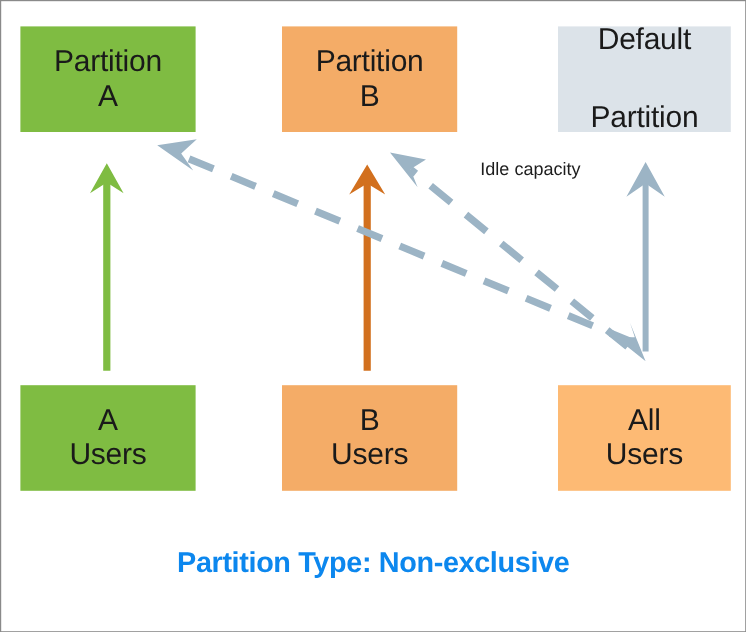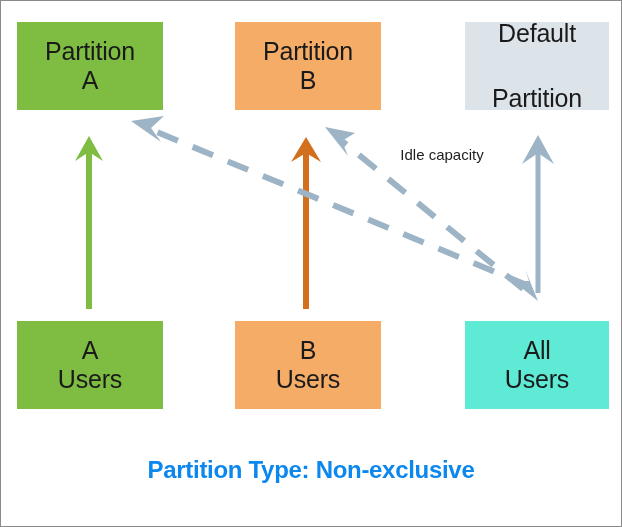--- a/index.html
+++ b/index.html
@@ -36,21 +36,21 @@
   .box span { display: block; }
 
   
   #box-partition-a { left: 16px;  top: 21px;  width: 146px; height: 88px; background: #7FBC42; }
   #box-partition-b { left: 234px; top: 21px;  width: 146px; height: 88px; background: #F4AC67; }
   #box-default-partition { left: 464px; top: 21px; width: 144px; height: 88px; background: #DCE3E9; gap: 36px; }
 
   
   #box-a-users  { left: 16px;  top: 320px; width: 146px; height: 88px; background: #7FBC42; }
   #box-b-users  { left: 234px; top: 320px; width: 146px; height: 88px; background: #F4AC67; }
-  #box-all-users{ left: 464px; top: 320px; width: 144px; height: 88px; background: #5eead4; }
+  #box-all-users{ left: 464px; top: 320px; width: 144px; height: 88px; background: #fdba74; }
 
   #arrow-layer {
     position: absolute;
     left: 0; top: 0;
     width: 620px;
     height: 525px;
     z-index: 2;
   }
 
   #idle-capacity-label {
@@ -58,21 +58,21 @@
     left: 368px;
     top: 131px;
     width: 146px;
     text-align: center;
     color: #1d1d1d;
     font-family: "Liberation Sans", sans-serif;
     font-size: 15px;
     line-height: 1.35;
     z-index: 4;
   }
-  #idle-capacity-label span { display: block; margin-top: 13px; }
+  #idle-capacity-label span { display: block; }
 
   #caption {
     position: absolute;
     left: 0;
     top: 455px;
     width: 620px;
     text-align: center;
     color: #0C87EE;
     font-family: "Liberation Sans", sans-serif;
     font-size: 24px;

